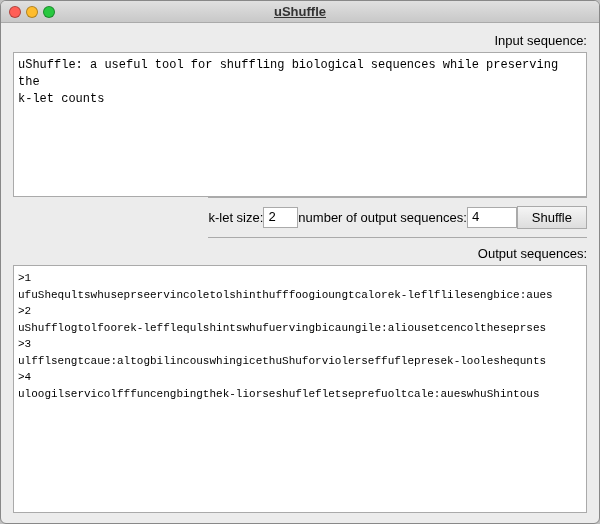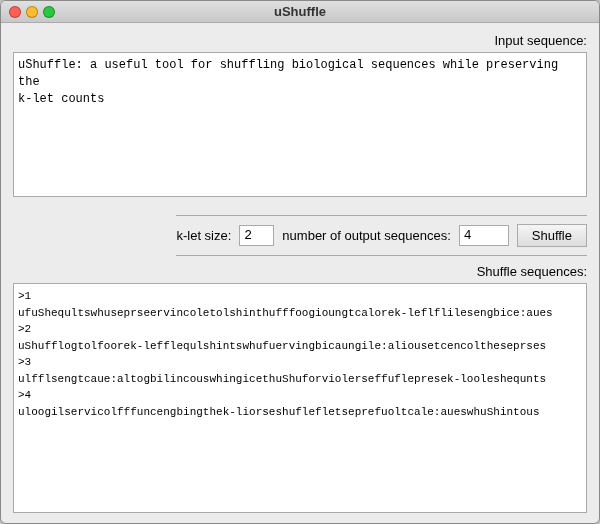--- a/index.html
+++ b/index.html
@@ -56,20 +56,21 @@
 
     .btn-close { background: #ff5f57; }
     .btn-minimize { background: #febc2e; }
     .btn-maximize { background: #28c840; }
 
     .titlebar-title {
       font-family: -apple-system, Arial, sans-serif;
       font-size: 13px;
       font-weight: 600;
       color: #333;
+      text-decoration: underline;
     }
 
     .content {
       flex: 1;
       padding: 10px 12px;
       display: flex;
       flex-direction: column;
       gap: 0;
       align-items: flex-end;
     }
@@ -91,25 +92,25 @@
       font-size: 12px;
       padding: 4px;
       resize: none;
       color: #000;
       line-height: 1.4;
     }
 
     .controls-row {
       display: flex;
       align-items: center;
-      gap: 8px;
+      gap: 0;
       padding: 8px 0;
       border-top: 1px solid #aaa;
       border-bottom: 1px solid #aaa;
-      margin-top: 18px;
+      margin-top: 0;
     }
 
     .control-label {
       font-family: -apple-system, Arial, sans-serif;
       font-size: 13px;
       color: #000;
     }
 
     .control-input {
       border: 1px solid #aaa;
@@ -181,21 +182,21 @@
 k-let counts</textarea>
 
     <div class="controls-row">
       <label class="control-label">k-let size:</label>
       <input class="control-input klet-input" type="text" value="2" style="">
       <label class="control-label">number of output sequences:</label>
       <input class="control-input num-output-input" type="text" value="4" style="">
       <button class="shuffle-btn">Shuffle</button>
     </div>
 
-    <div class="output-label">Shuffle sequences:</div>
+    <div class="output-label">Output sequences:</div>
     <textarea class="output-textarea" readonly="" style="">&gt;1
 ufuShequltswhuseprseervincoletolshinthufffoogioungtcalorek-leflflilesengbice:aues
 &gt;2
 uShufflogtolfoorek-lefflequlshintswhufuervingbicaungile:aliousetcencoltheseprses
 &gt;3
 ulfflsengtcaue:altogbilincouswhingicethuShuforviolerseffuflepresek-looleshequnts
 &gt;4
 uloogilservicolfffuncengbingthek-liorseshuflefletseprefuoltcale:aueswhuShintous</textarea>
   </div>
 </div>

